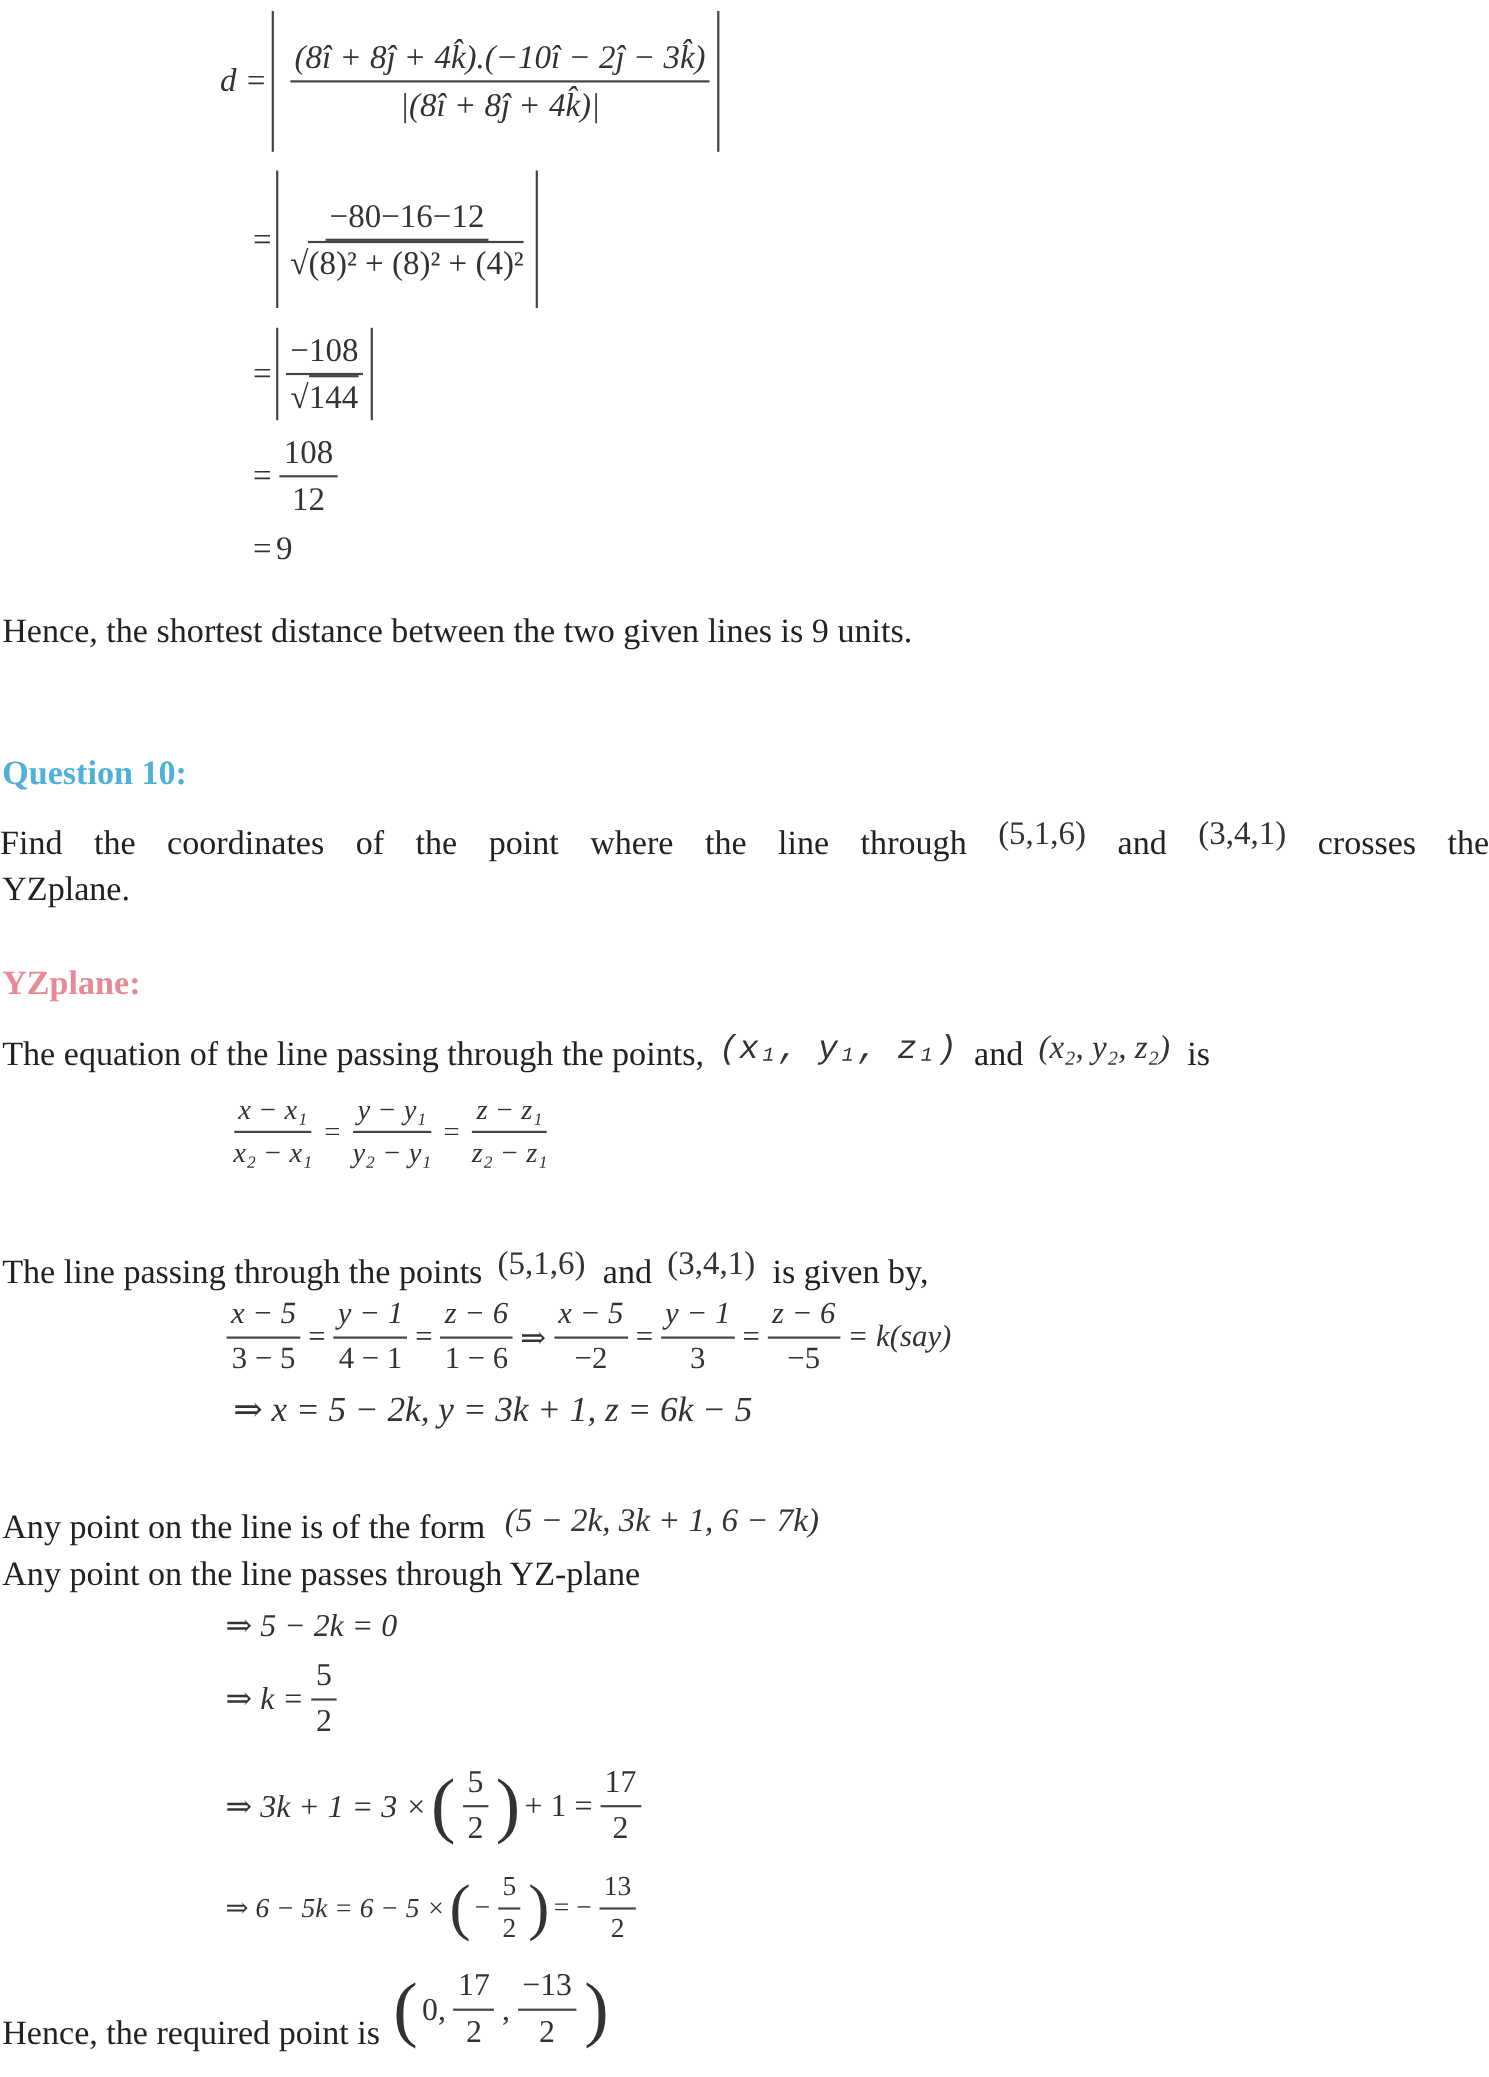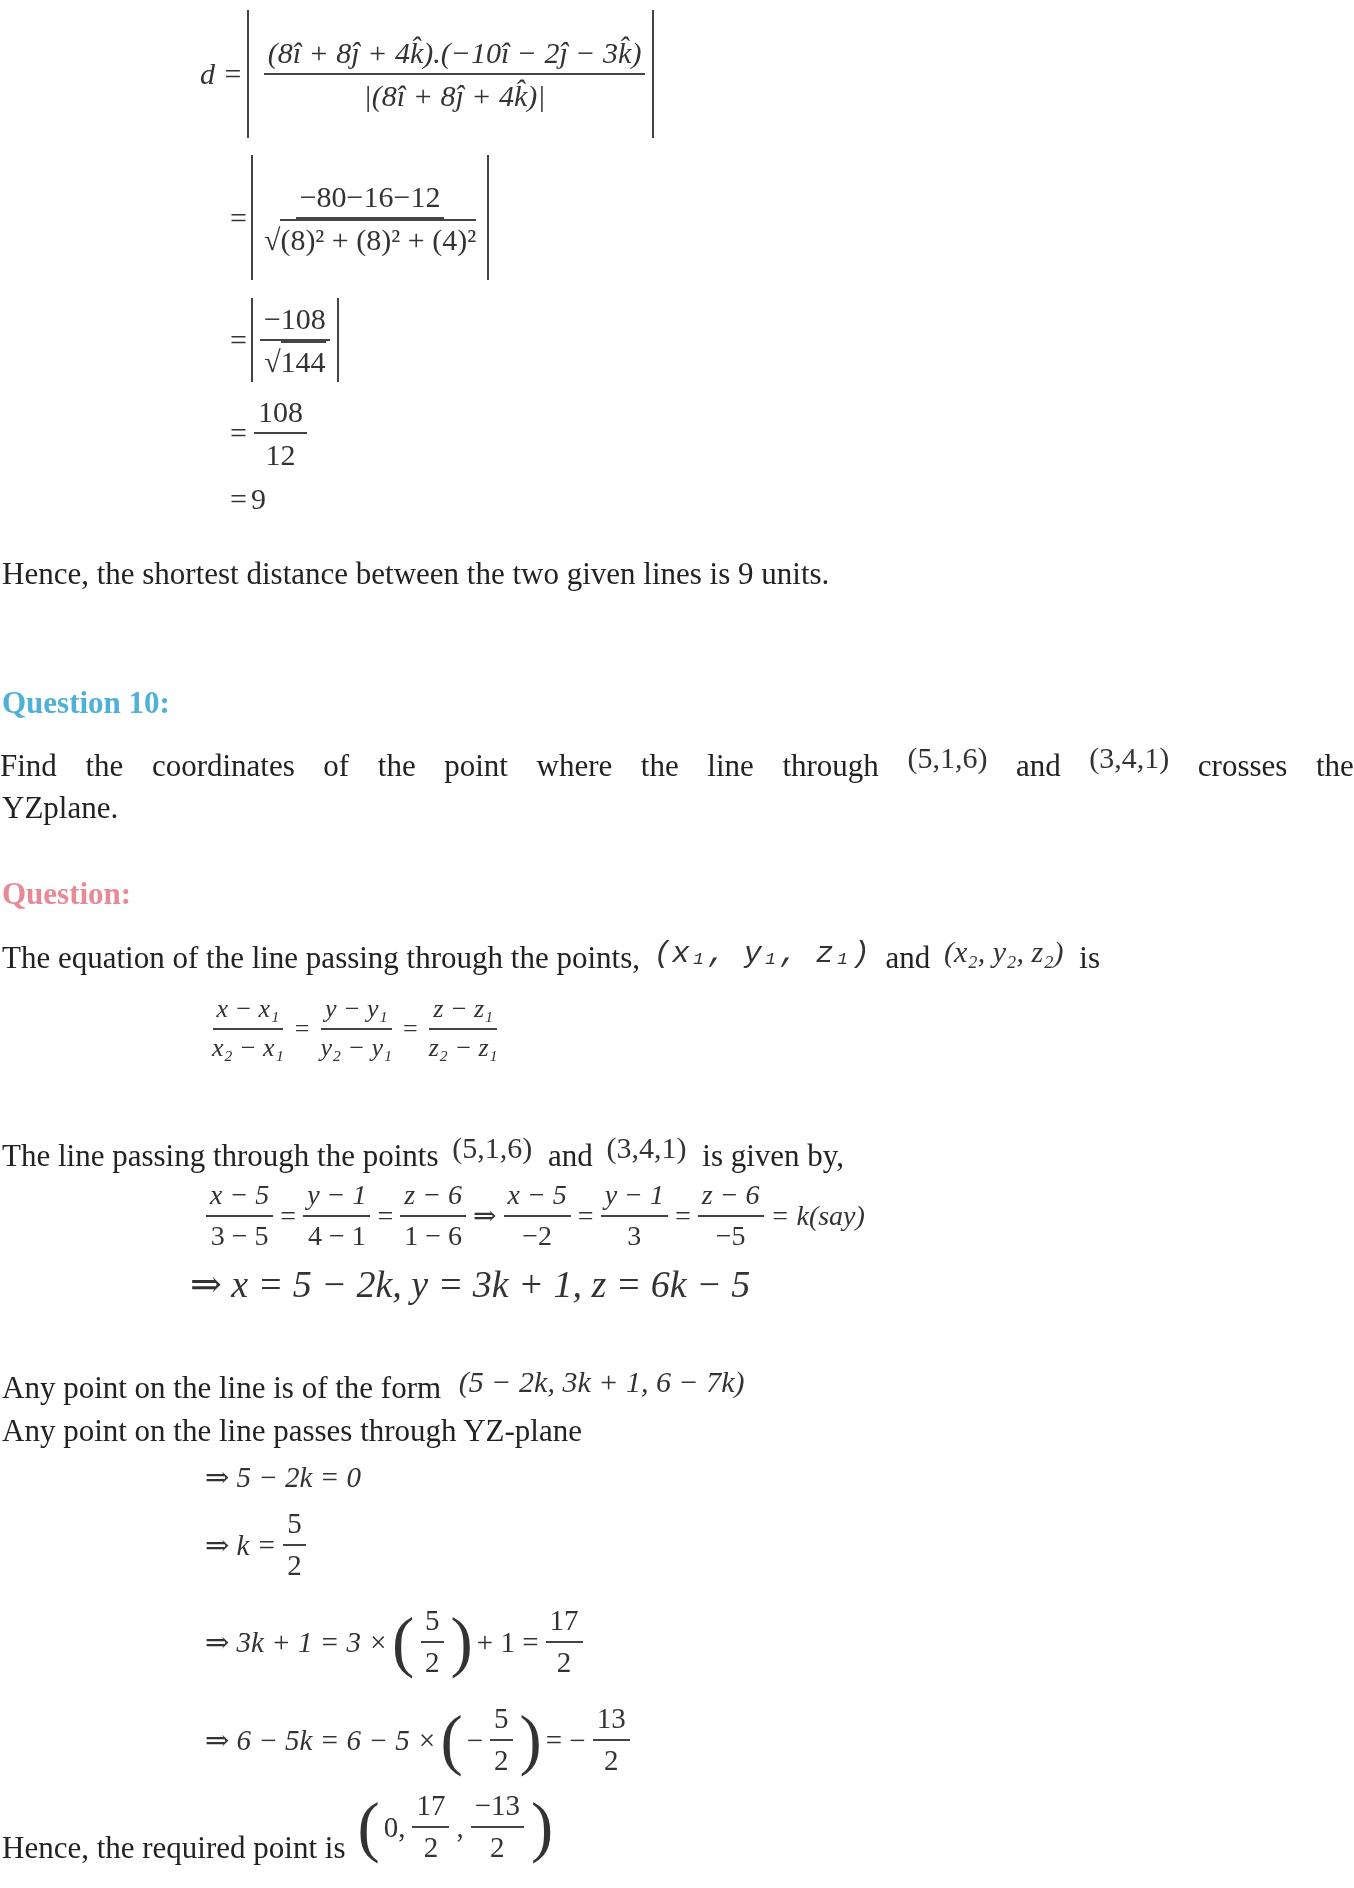--- a/index.html
+++ b/index.html
@@ -90,21 +90,21 @@
   <span>line</span>
   <span>through</span>
   <span class="math" style="position:relative; top:-8px;">(5,1,6)</span>
   <span>and</span>
   <span class="math" style="position:relative; top:-8px;">(3,4,1)</span>
   <span>crosses</span>
   <span>the</span>
 </div>
 <div class="abs txt" style="left:2px; top:790px;">YZplane.</div>
 
-<div class="abs s-head" style="left:2px; top:876px;">Question:</div>
+<div class="abs s-head" style="left:2px; top:876px;">YZplane:</div>
 
 <div class="abs txt" style="left:2px; top:940px;">
   <span>The equation of the line passing through the points,</span>
   <span class="math it" style="position:relative; top:-6px; margin-left:6px;font-family:Liberation Mono, monospace;">(x₁, y₁, z₁)</span>
   <span style="margin-left:8px;">and</span>
   <span class="math it" style="position:relative; top:-6px; margin-left:6px;">(x₂, y₂, z₂)</span>
   <span style="margin-left:8px;">is</span>
 </div>
 
 <div class="abs math eqrow it" style="left:205px; top:995px; font-size:26px;">
@@ -158,21 +158,21 @@
       <span class="den">3</span>
     </span>
   <span>=</span>
   <span class="frac">
       <span class="num it">z − 6</span>
       <span class="den">−5</span>
     </span>
   <span class="it">= k(say)</span>
 </div>
 
-<div class="abs math it" style="left:190px; top:1262px; font-size:38px;">⇒ x = 5 − 2k, y = 3k + 1, z = 6k − 5</div>
+<div class="abs math it" style="left:212px; top:1262px; font-size:32px;">⇒ x = 5 − 2k, y = 3k + 1, z = 6k − 5</div>
 
 <div class="abs txt" style="left:2px; top:1370px;">
   <span>Any point on the line is of the form</span>
   <span class="math it" style="position:relative; top:-6px; margin-left:10px;">(5 − 2k, 3k + 1, 6 − 7k)</span>
 </div>
 
 <div class="abs txt" style="left:2px; top:1413px;">Any point on the line passes through YZ-plane</div>
 
 <div class="abs math it" style="left:205px; top:1460px; font-size:29px;">⇒ 5 − 2k = 0</div>
 
@@ -192,21 +192,21 @@
     <span class="den">2</span>
   </span>
   <span class="bigparen">)</span>
   <span>+ 1 =</span>
   <span class="frac">
     <span class="num">17</span>
     <span class="den">2</span>
   </span>
 </div>
 
-<div class="abs math eqrow" style="left:205px; top:1702px; font-size:29px;">
+<div class="abs math eqrow" style="left:205px; top:1702px; font-size:25px;">
   <span class="it">⇒ 6 − 5k = 6 − 5 ×</span>
   <span class="bigparen">(</span>
   <span>−</span>
   <span class="frac">
     <span class="num">5</span>
     <span class="den">2</span>
   </span>
   <span class="bigparen">)</span>
   <span>= −</span>
   <span class="frac">

